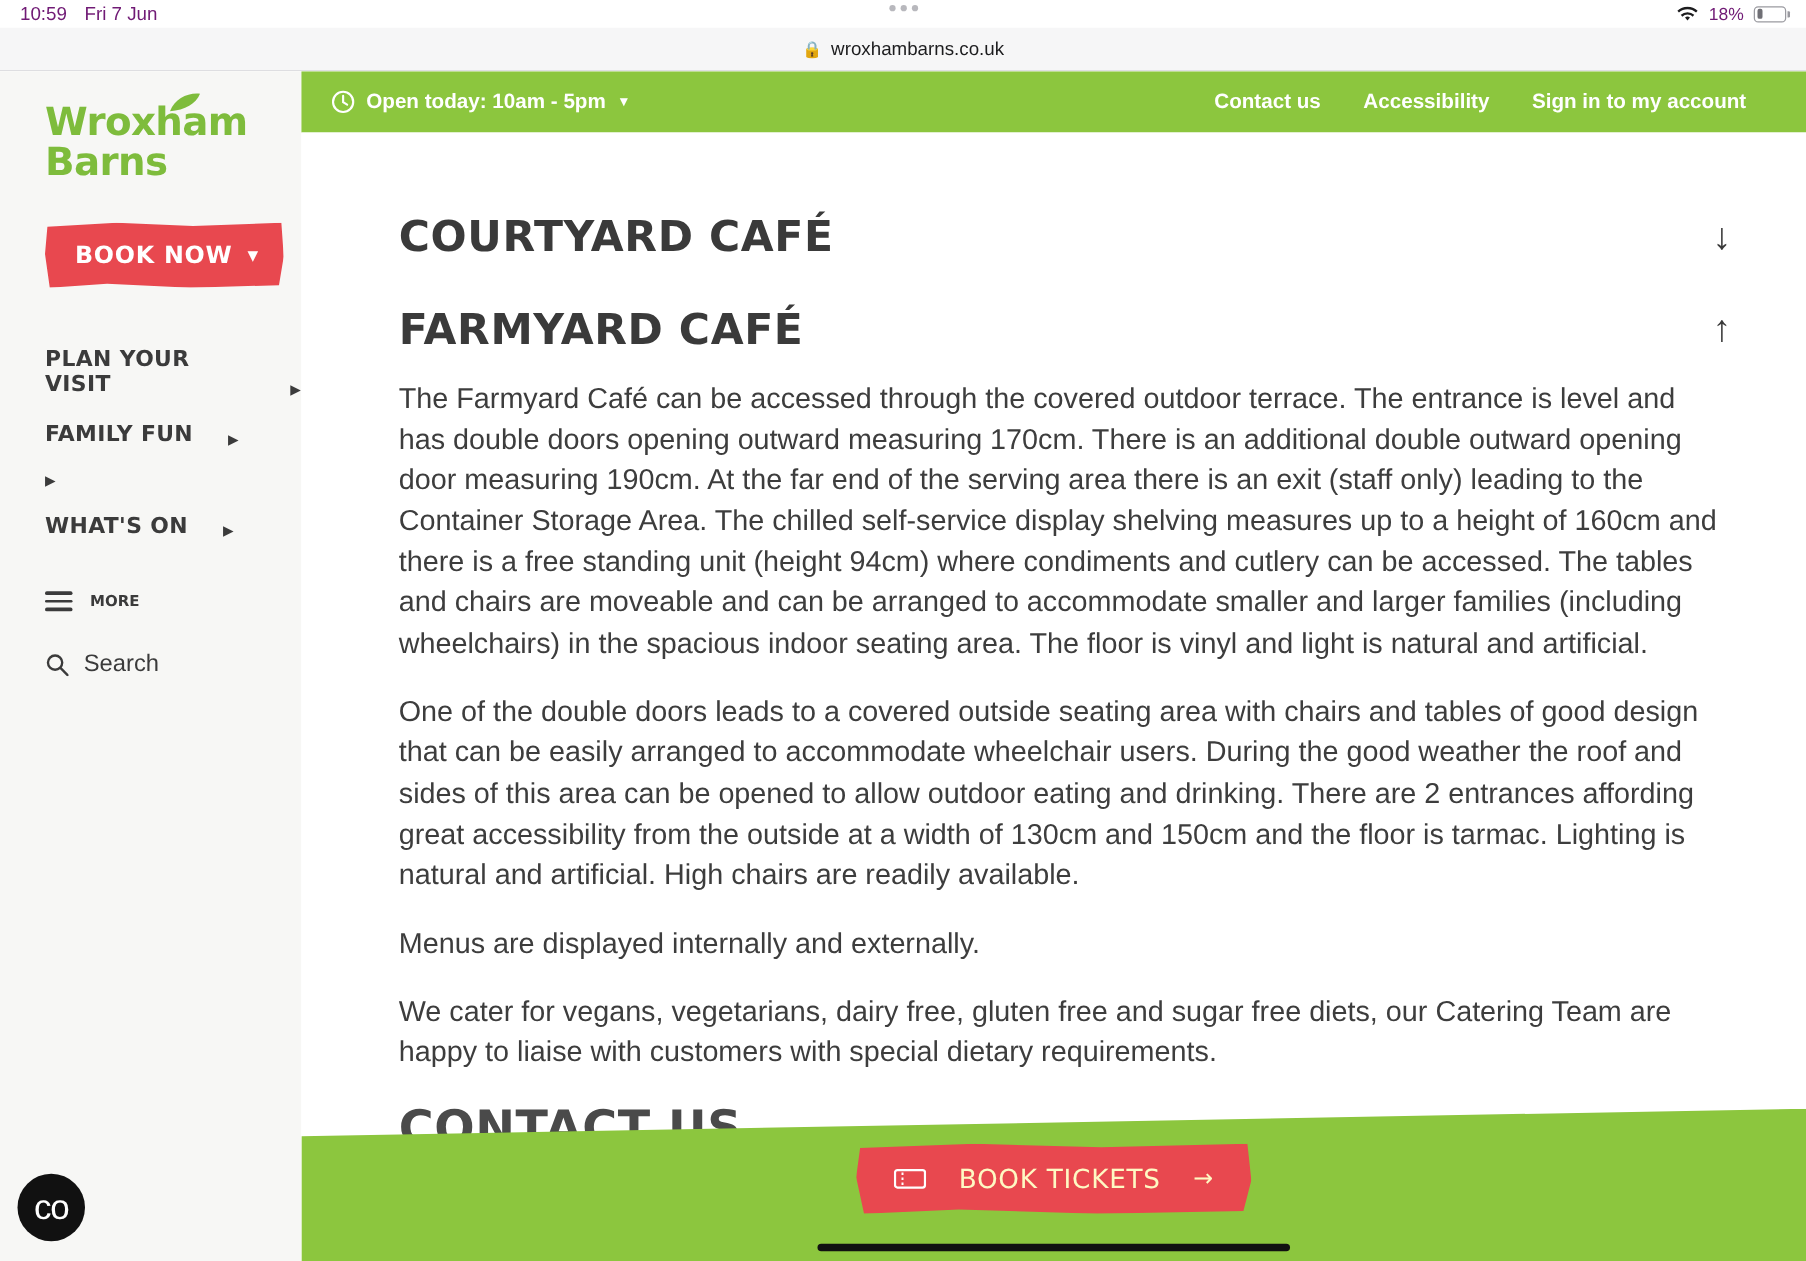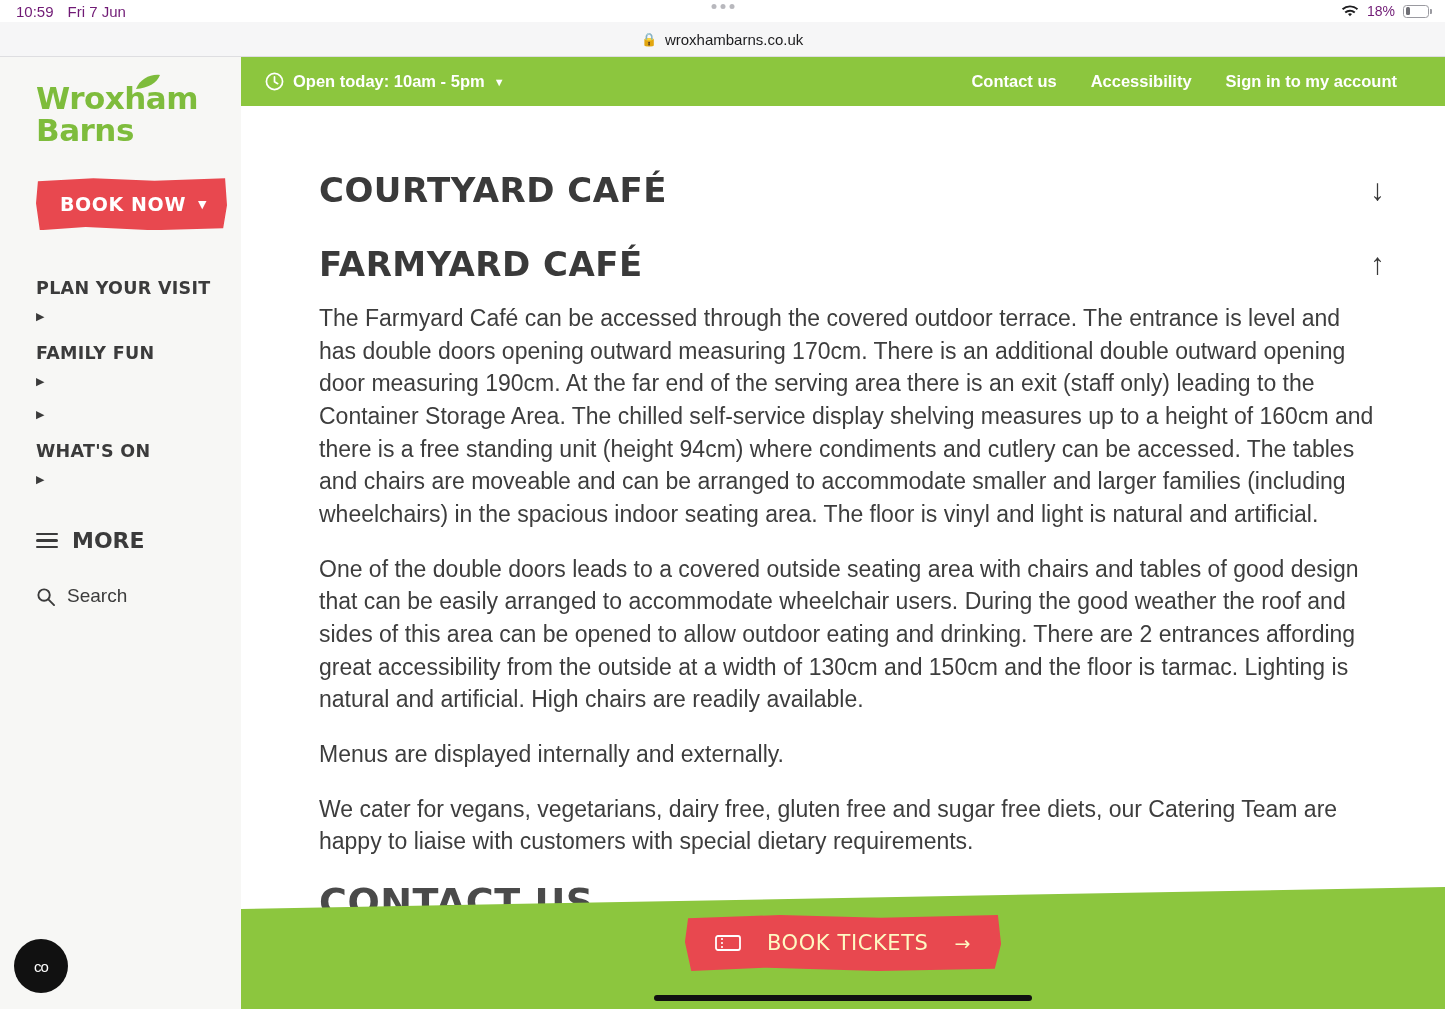--- a/index.html
+++ b/index.html
@@ -94,54 +94,53 @@
     letter-spacing: 0.6px;
     padding: 15px 20px 15px 24px;
     display: inline-flex; align-items: center; gap: 12px;
     border: none;
     cursor: pointer;
     clip-path: polygon(1% 6%, 30% 0%, 62% 5%, 99% 0%, 100% 52%, 98% 96%, 61% 100%, 26% 94%, 2% 100%, 0% 48%);
   }
   .caret-down { font-size: 11px; }
   .nav { margin-top: 38px; padding-left: 36px; }
   .nav-item {
-    display: flex; align-items: flex-start; gap: 12px;
+    display: flex; align-items: flex-end; gap: 28px;
     font-family: "DejaVu Sans", sans-serif;
     font-weight: bold;
     font-size: 17.5px;
     letter-spacing: 0.3px;
     color: #3b3b3b;
     padding: 10px 0;
     cursor: pointer;
-    flex-direction: column;
   }
   .nav-item .arr { font-size: 11px; color: #3b3b3b; }
   .more-row {
     display: flex; align-items: center; gap: 14px;
     margin: 32px 0 0 36px;
     font-family: "DejaVu Sans", sans-serif;
-    font-weight: bold; font-size: 22px; color: #3b3b3b;
+    font-weight: bold; font-size: 12px; color: #3b3b3b;
     cursor: pointer;
   }
   .hamburger { display: inline-flex; flex-direction: column; gap: 4px; }
   .hamburger i { width: 22px; height: 2.5px; background: #3b3b3b; display:block; border-radius: 2px;}
   .search-row {
     display: flex; align-items: center; gap: 12px;
     margin: 32px 0 0 36px;
     font-size: 19px; color: #3b3b3b;
     cursor: pointer;
   }
 
   
   .cookie-btn {
     position: absolute; left: 14px; bottom: 16px;
     width: 54px; height: 54px; border-radius: 50%;
     background: #111; color: #fff;
     display: flex; align-items: center; justify-content: center;
-    font-size: 15px; letter-spacing: -1px;
+    font-size: 28px; letter-spacing: -1px;
     cursor: pointer;
   }
 
   
   .main {
     flex: 1;
     display: flex; flex-direction: column;
     position: relative;
     overflow: hidden;
   }

